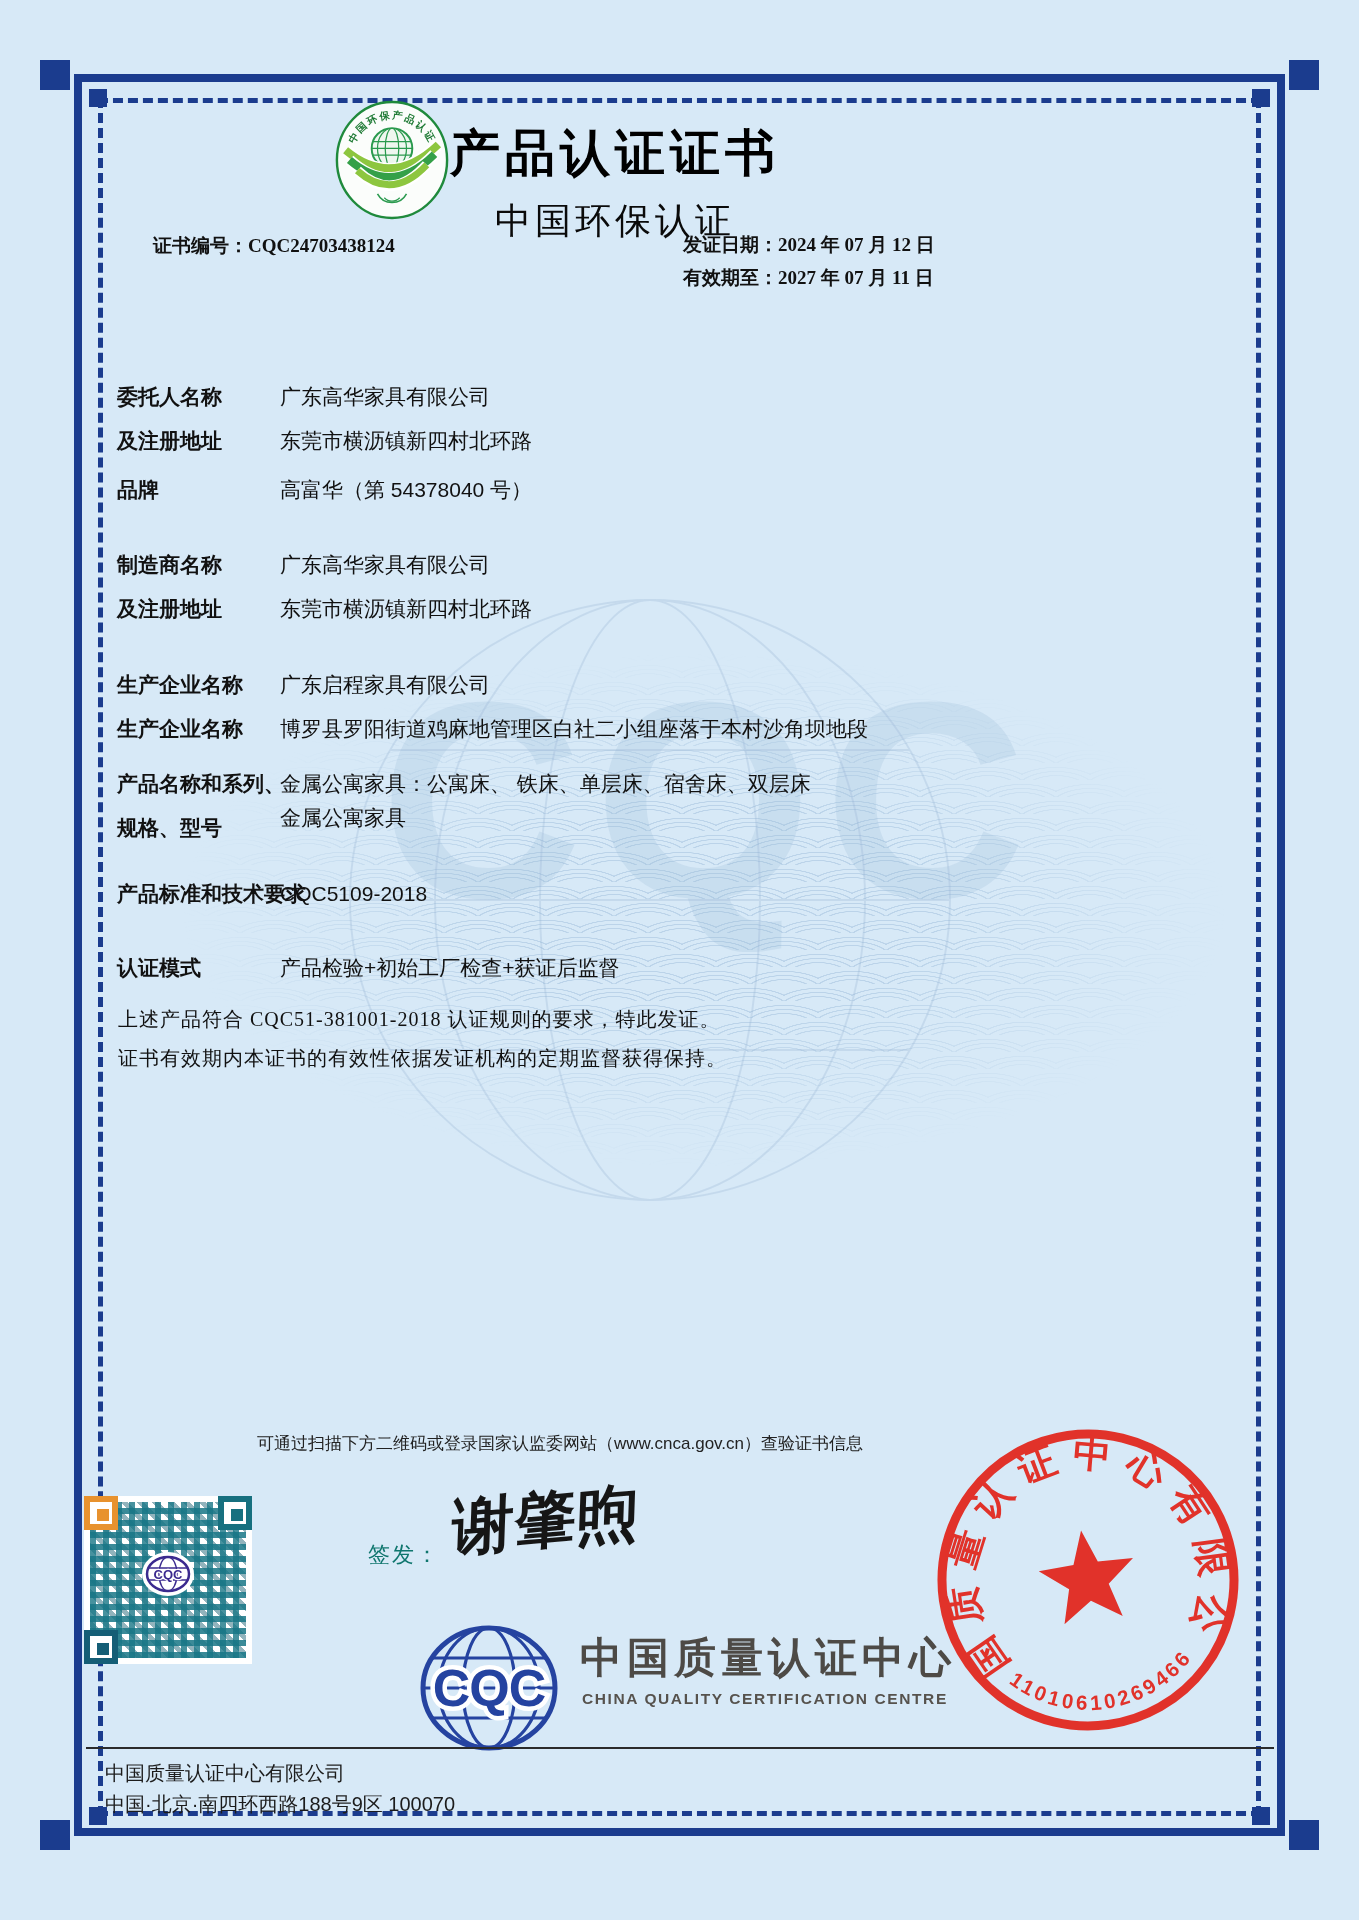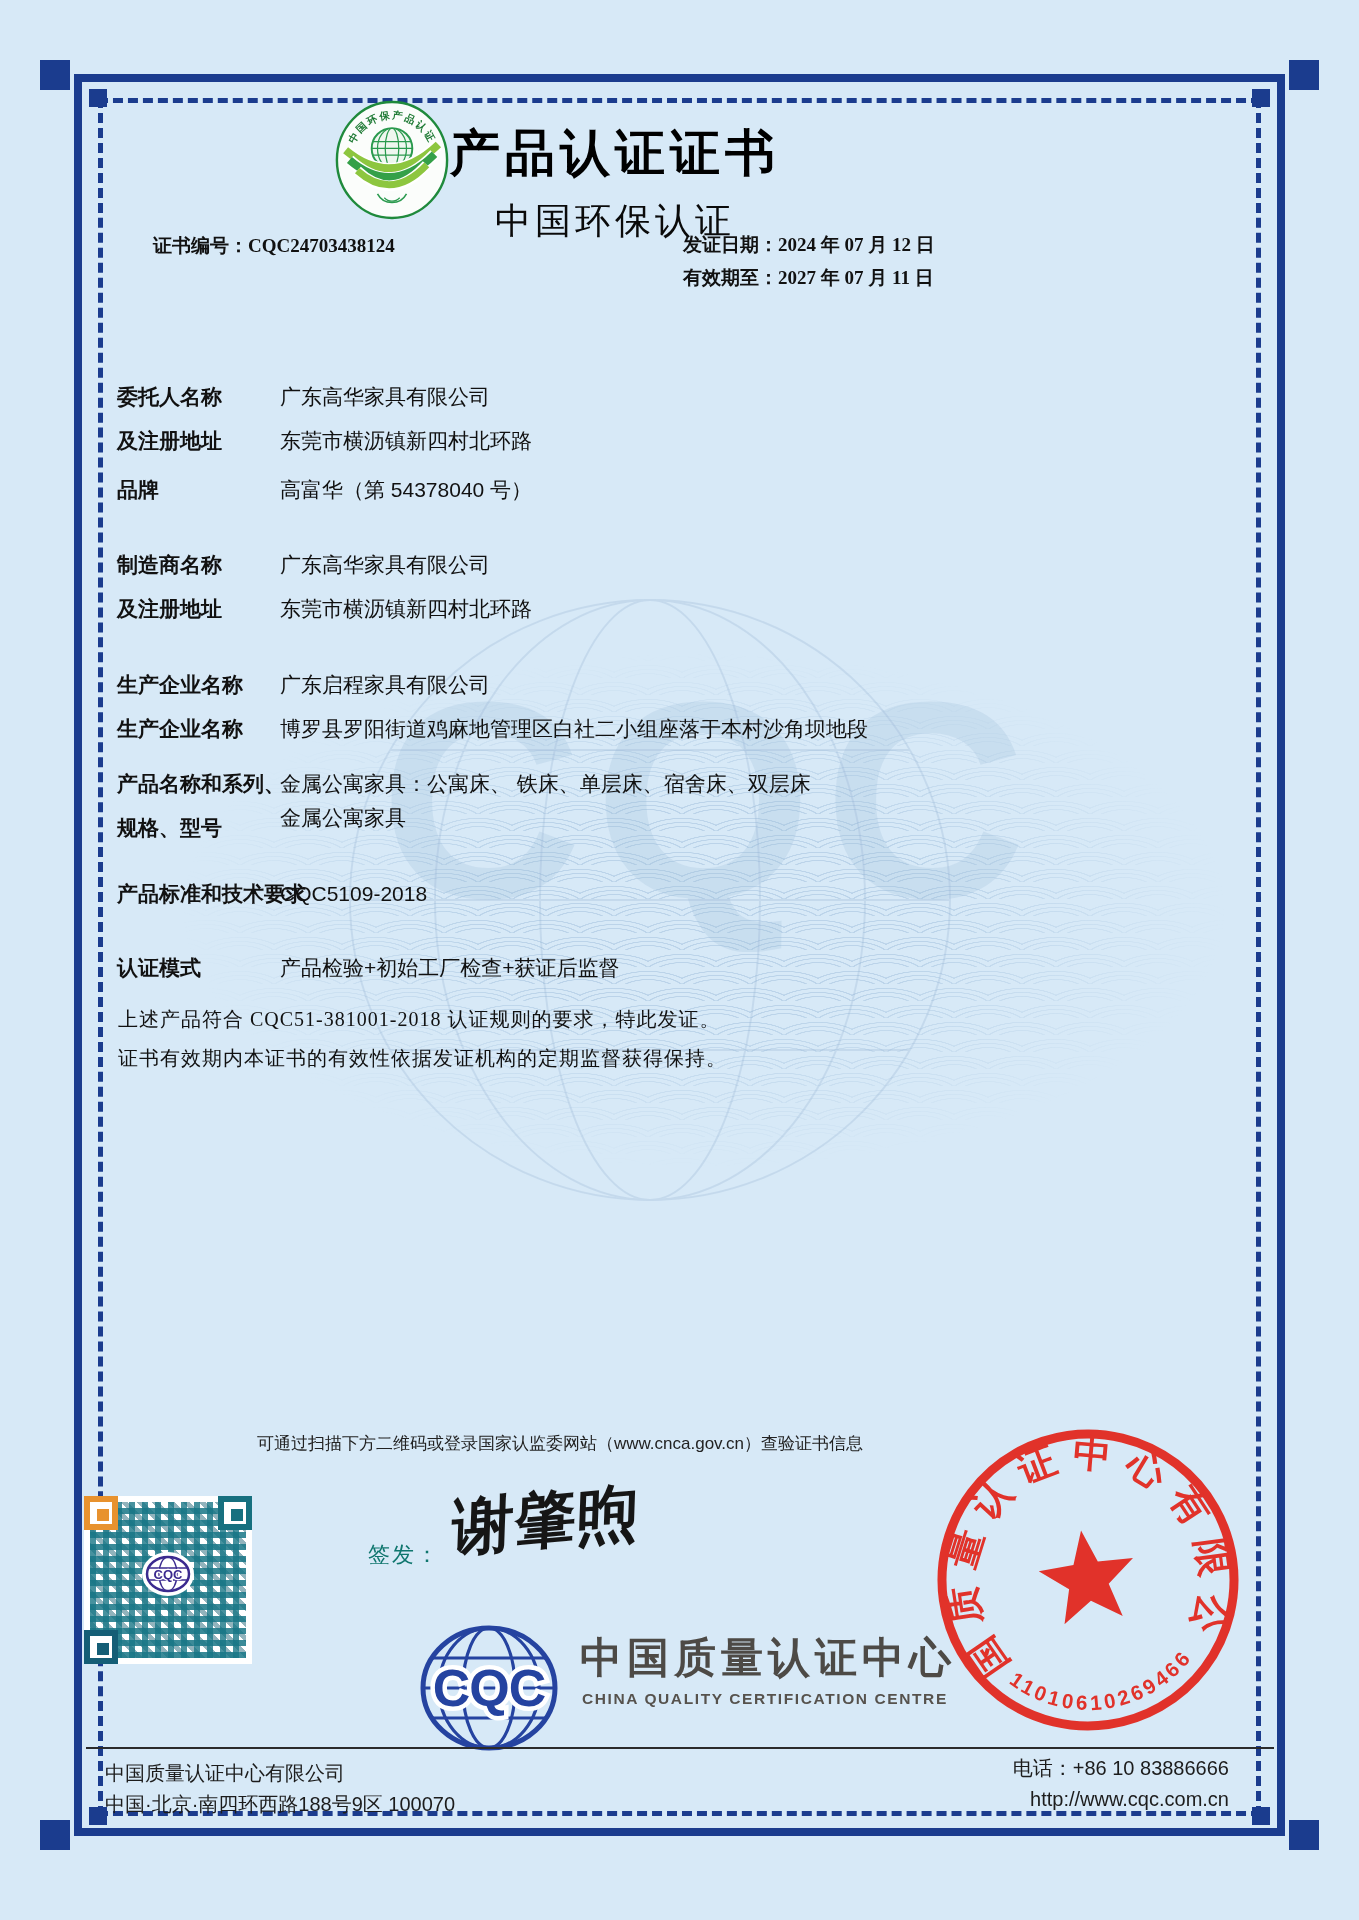--- a/index.html
+++ b/index.html
@@ -269,18 +269,14 @@
         <textPath href="#numArc" startOffset="50%" text-anchor="middle">11010610269466</textPath>
       </text>
     </g>
   </svg>
 
   <div class="foot-line"></div>
   <div class="foot-left">
     <div>中国质量认证中心有限公司</div>
     <div>中国·北京·南四环西路188号9区  100070</div>
   </div>
-  <div class="foot-right">
-    <div>电话：+86 10 83886666</div>
-    <div>http://www.cqc.com.cn</div>
-  </div>
 
 </div>
 
 </body></html>

